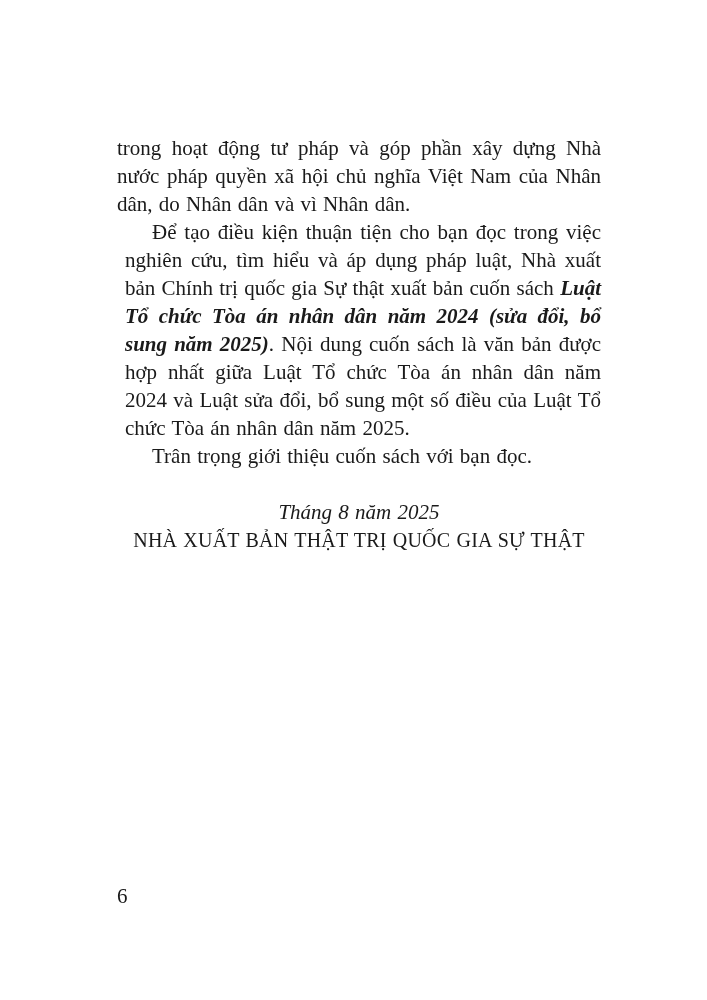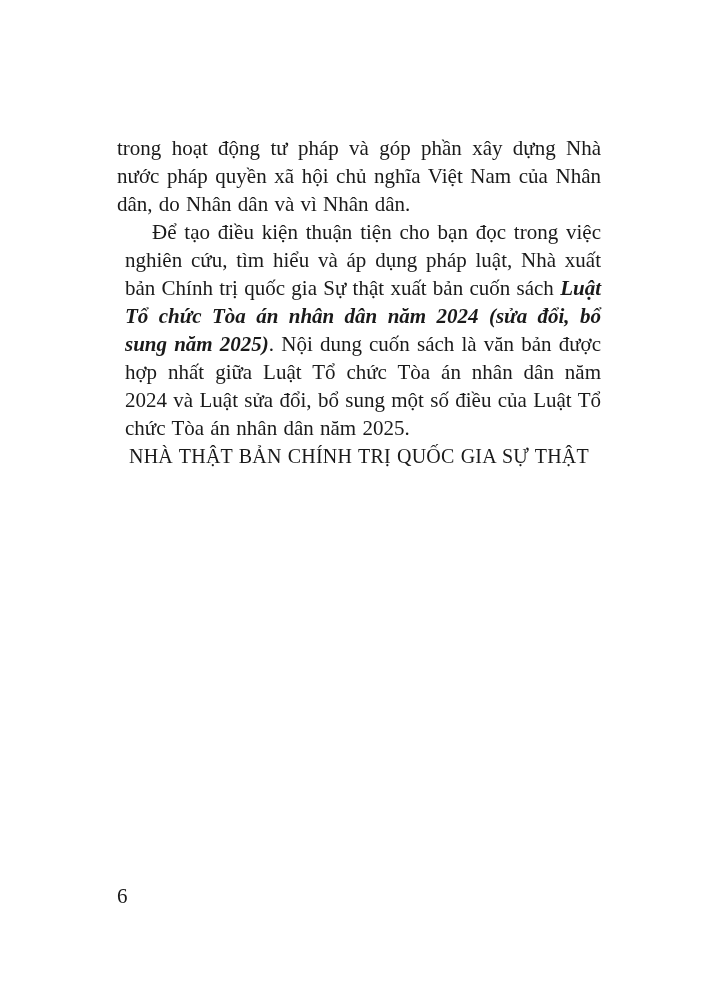--- a/index.html
+++ b/index.html
@@ -64,23 +64,29 @@
   <div class="text-block">
 
     <p>
       <span>trong hoạt động tư pháp và góp phần xây dựng Nhà nước pháp quyền xã hội chủ nghĩa Việt Nam của Nhân dân, do Nhân dân và vì Nhân dân.</span>
     </p>
 
     <p class="para-indent">
       <span>Để tạo điều kiện thuận tiện cho bạn đọc trong việc nghiên cứu, tìm hiểu và áp dụng pháp luật, Nhà xuất bản Chính trị quốc gia Sự thật xuất bản cuốn sách </span><span class="book-title">Luật Tổ chức Tòa án nhân dân năm 2024 (sửa đổi, bổ sung năm 2025)</span><span>. Nội dung cuốn sách là văn bản được hợp nhất giữa Luật Tổ chức Tòa án nhân dân năm 2024 và Luật sửa đổi, bổ sung một số điều của Luật Tổ chức Tòa án nhân dân năm 2025.</span>
     </p>
 
+    <p class="para-indent">
+      <span>Trân trọng giới thiệu cuốn sách với bạn đọc.</span>
+    </p>
 
+    <p class="date-line">
+      <span>Tháng 8 năm 2025</span>
+    </p>
 
     <p class="publisher-line">
-      <span>NHÀ THẬT BẢN CHÍNH TRỊ QUỐC GIA SỰ THẬT</span>
+      <span>NHÀ XUẤT BẢN THẬT TRỊ QUỐC GIA SỰ THẬT</span>
     </p>
 
   </div>
 
   <div class="page-number">6</div>
 
 </div>
 
 </body></html>

